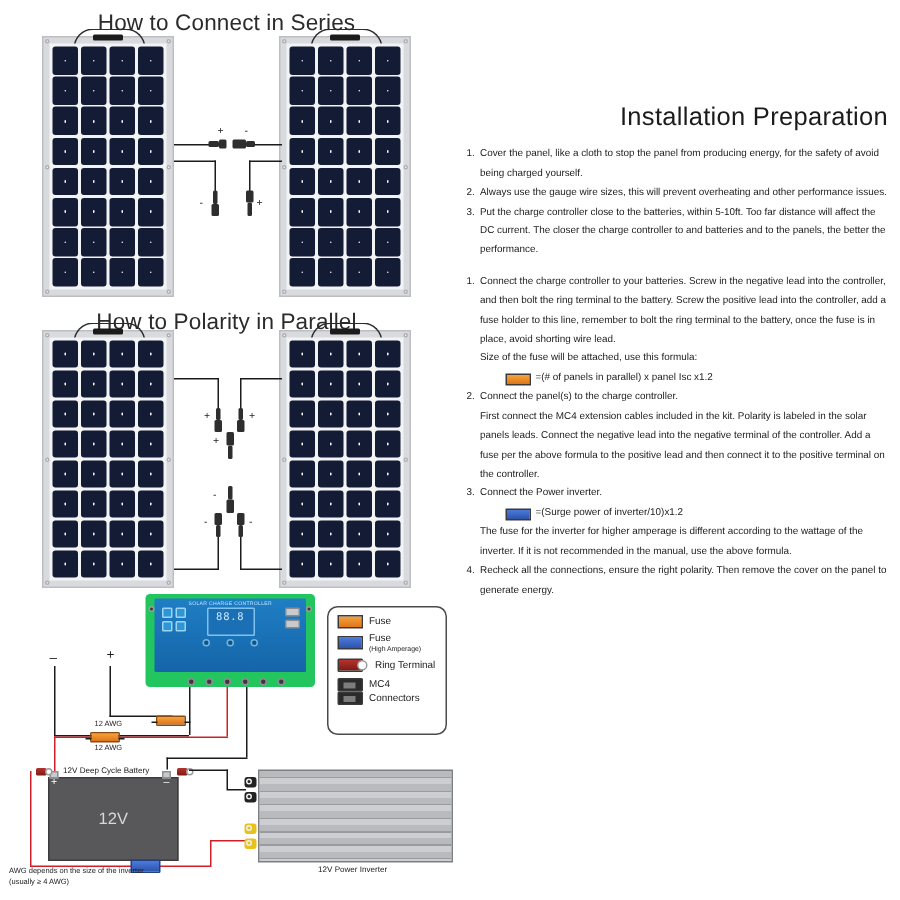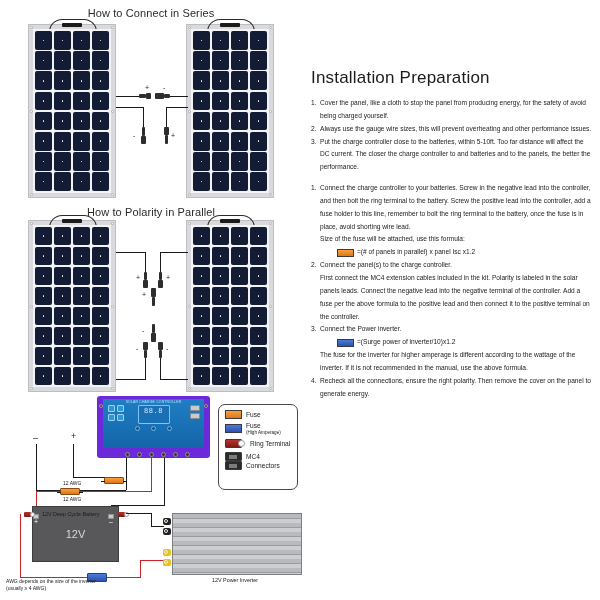--- a/index.html
+++ b/index.html
@@ -10,21 +10,21 @@
     position:relative;
     overflow:hidden;
   }
   .page{position:relative;width:600px;height:600px;}
 
   
   .left{position:absolute;left:0;top:0;width:302px;height:600px;}
 
   .diagram-title{
     position:absolute;width:100%;text-align:center;
-    font-size:11px;color:#2b2b2b;letter-spacing:.1px;
+    font-size:15px;color:#2b2b2b;letter-spacing:.1px;
   }
 
   
   .panel{position:absolute;background:#d9dade;border:1px solid #bcbec2;
          box-sizing:border-box;padding:4px;}
   .panel-inner{width:100%;height:100%;background:#f2f3f5;position:relative;
                box-sizing:border-box;padding:2px;}
   .cells{display:grid;grid-template-columns:repeat(4,1fr);
          grid-template-rows:repeat(8,1fr);gap:1.5px;width:100%;height:100%;}
   .cell{background:#141b35;border-radius:2px;position:relative;}
@@ -96,21 +96,21 @@
   .note{position:absolute;font-size:5px;color:#1b1b1b;line-height:1.45;}
 
   .redwire{position:absolute;background:#cf2027;}
   .redwire.h{height:1.3px}.redwire.v{width:1.3px}
   .ringterm{position:absolute;width:7px;height:5px;
      background:linear-gradient(#b4342c,#7d1a14);border-radius:1px;}
   .ringterm .o{position:absolute;right:-3.5px;top:0;width:5px;height:5px;
      border:1.1px solid #9a9a9a;border-radius:50%;background:#fff;box-sizing:border-box;}
 
   
-  .cc{position:absolute;background:#6d28d9;border-radius:3px;}
+  .cc{position:absolute;background:#22c55e;border-radius:3px;}
   .cc-face{position:absolute;left:6px;top:3px;right:6px;bottom:10px;
            background:linear-gradient(#1f7ec4,#1565a8);border-radius:1px;}
   .cc-title{position:absolute;left:0;right:0;top:1px;text-align:center;
             font-size:3.4px;color:#bfe3ff;letter-spacing:.2px;}
   .lcd{position:absolute;left:50%;transform:translateX(-50%);top:6px;
        width:30px;height:17px;background:#1a6fb5;border:.8px solid #7ec2ef;border-radius:1px;}
   .lcd .digits{position:absolute;left:0;right:0;top:1px;text-align:center;
        font-family:"DejaVu Sans Mono",monospace;font-size:7px;color:#cfe9ff;letter-spacing:.5px;}
   .cc-icon{position:absolute;width:7px;height:7px;background:#2f96d6;
        border:.7px solid #9bd4f5;border-radius:1px;box-sizing:border-box;}
@@ -119,21 +119,21 @@
   .cc-btn{position:absolute;width:5px;height:5px;background:#17527f;
        border:.7px solid #6fb6e2;border-radius:50%;box-sizing:border-box;}
   .cc-port{position:absolute;width:5px;height:5px;background:#3a3a3c;
        border:.8px solid #8e8f92;border-radius:50%;box-sizing:border-box;}
   .cc-screw{position:absolute;width:4px;height:4px;background:#3a3a3c;
        border:.8px solid #9a9b9e;border-radius:50%;box-sizing:border-box;}
 
   
   .right{position:absolute;left:305px;top:0;width:295px;height:600px;
          padding:0 8px 0 6px;box-sizing:border-box;}
-  .h1{text-align:left;font-size:17px;font-weight:400;color:#1b1b1b;
+  .h1{text-align:right;font-size:17px;font-weight:400;color:#1b1b1b;
       letter-spacing:.2px;margin:0;}
   .ol{list-style:none;margin:0;padding:0;}
   .li{display:flex;font-size:6.6px;line-height:1.95;color:#1b1b1b;}
   .li .num{width:9px;flex:0 0 9px;}
   .li .txt{flex:1;}
   .sub{font-size:6.6px;line-height:1.95;color:#1b1b1b;margin-left:9px;}
   .formula{display:flex;align-items:center;gap:3px;margin-left:26px;line-height:1.95;}
   .formula .sw{width:17px;height:8px;}
   .formula span{font-size:6.6px;color:#1b1b1b;}
 </style>
@@ -462,21 +462,21 @@
       <div class="wire v" style="left:111px;top:505px;height:8px;"></div>
 
       <div class="fuse-i" style="left:104px;top:477px;"></div>
       <div class="awg" style="left:63px;top:480px;">12 AWG</div>
 
       <div class="redwire h" style="left:36px;top:491px;width:116px;"></div>
       <div class="fuse-i" style="left:60px;top:488px;"></div>
       <div class="awg" style="left:63px;top:496px;">12 AWG</div>
       <div class="redwire v" style="left:36px;top:491px;height:23px;"></div>
 
-      <div class="battery" style="left:32px;top:506px;width:85px;height:54px;">
+      <div class="battery" style="left:32px;top:518px;width:85px;height:54px;">
         <div class="batt-12v">12V</div>
       </div>
       <div class="batt-label" style="left:42px;top:511px;">12V Deep Cycle Battery</div>
       <div class="terminal" style="left:33px;top:514px;"></div>
       <div class="terminal" style="left:108px;top:514px;"></div>
       <div class="tsign" style="left:34px;top:518px;">+</div>
       <div class="tsign" style="left:109px;top:518px;">–</div>
       <div class="ringterm" style="left:24px;top:512px;">
           <div class="o"></div>
         </div>

